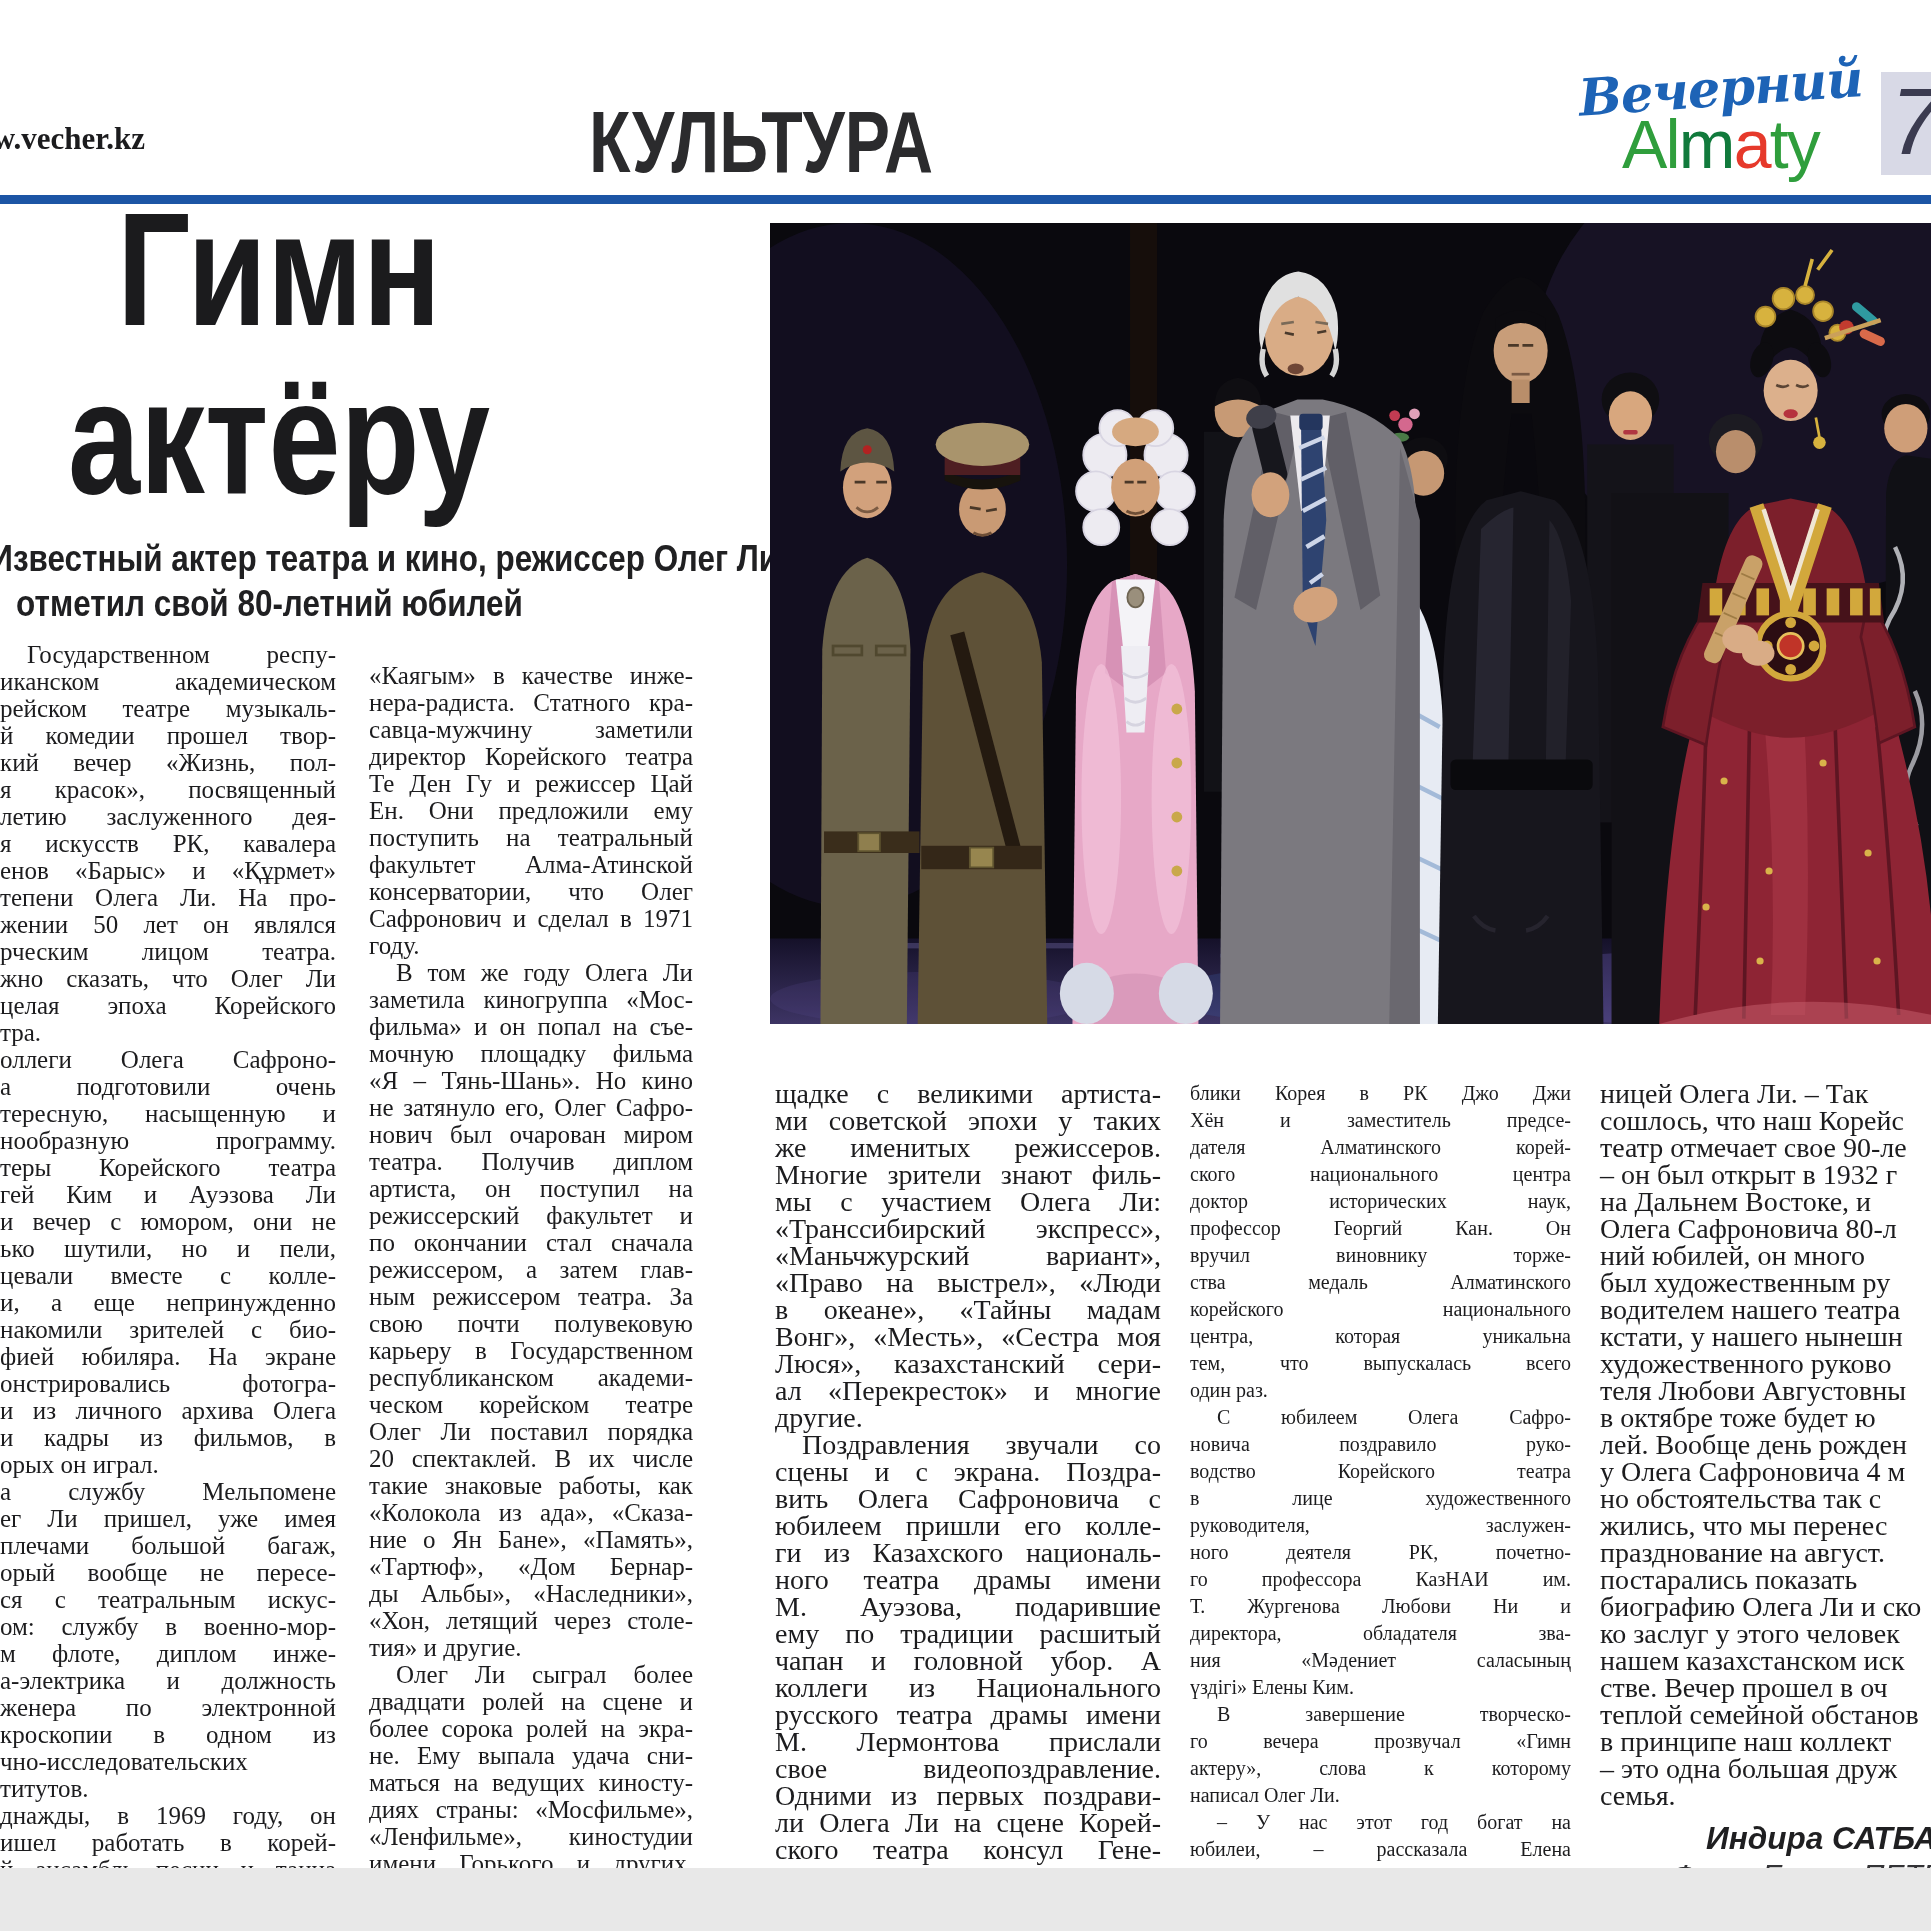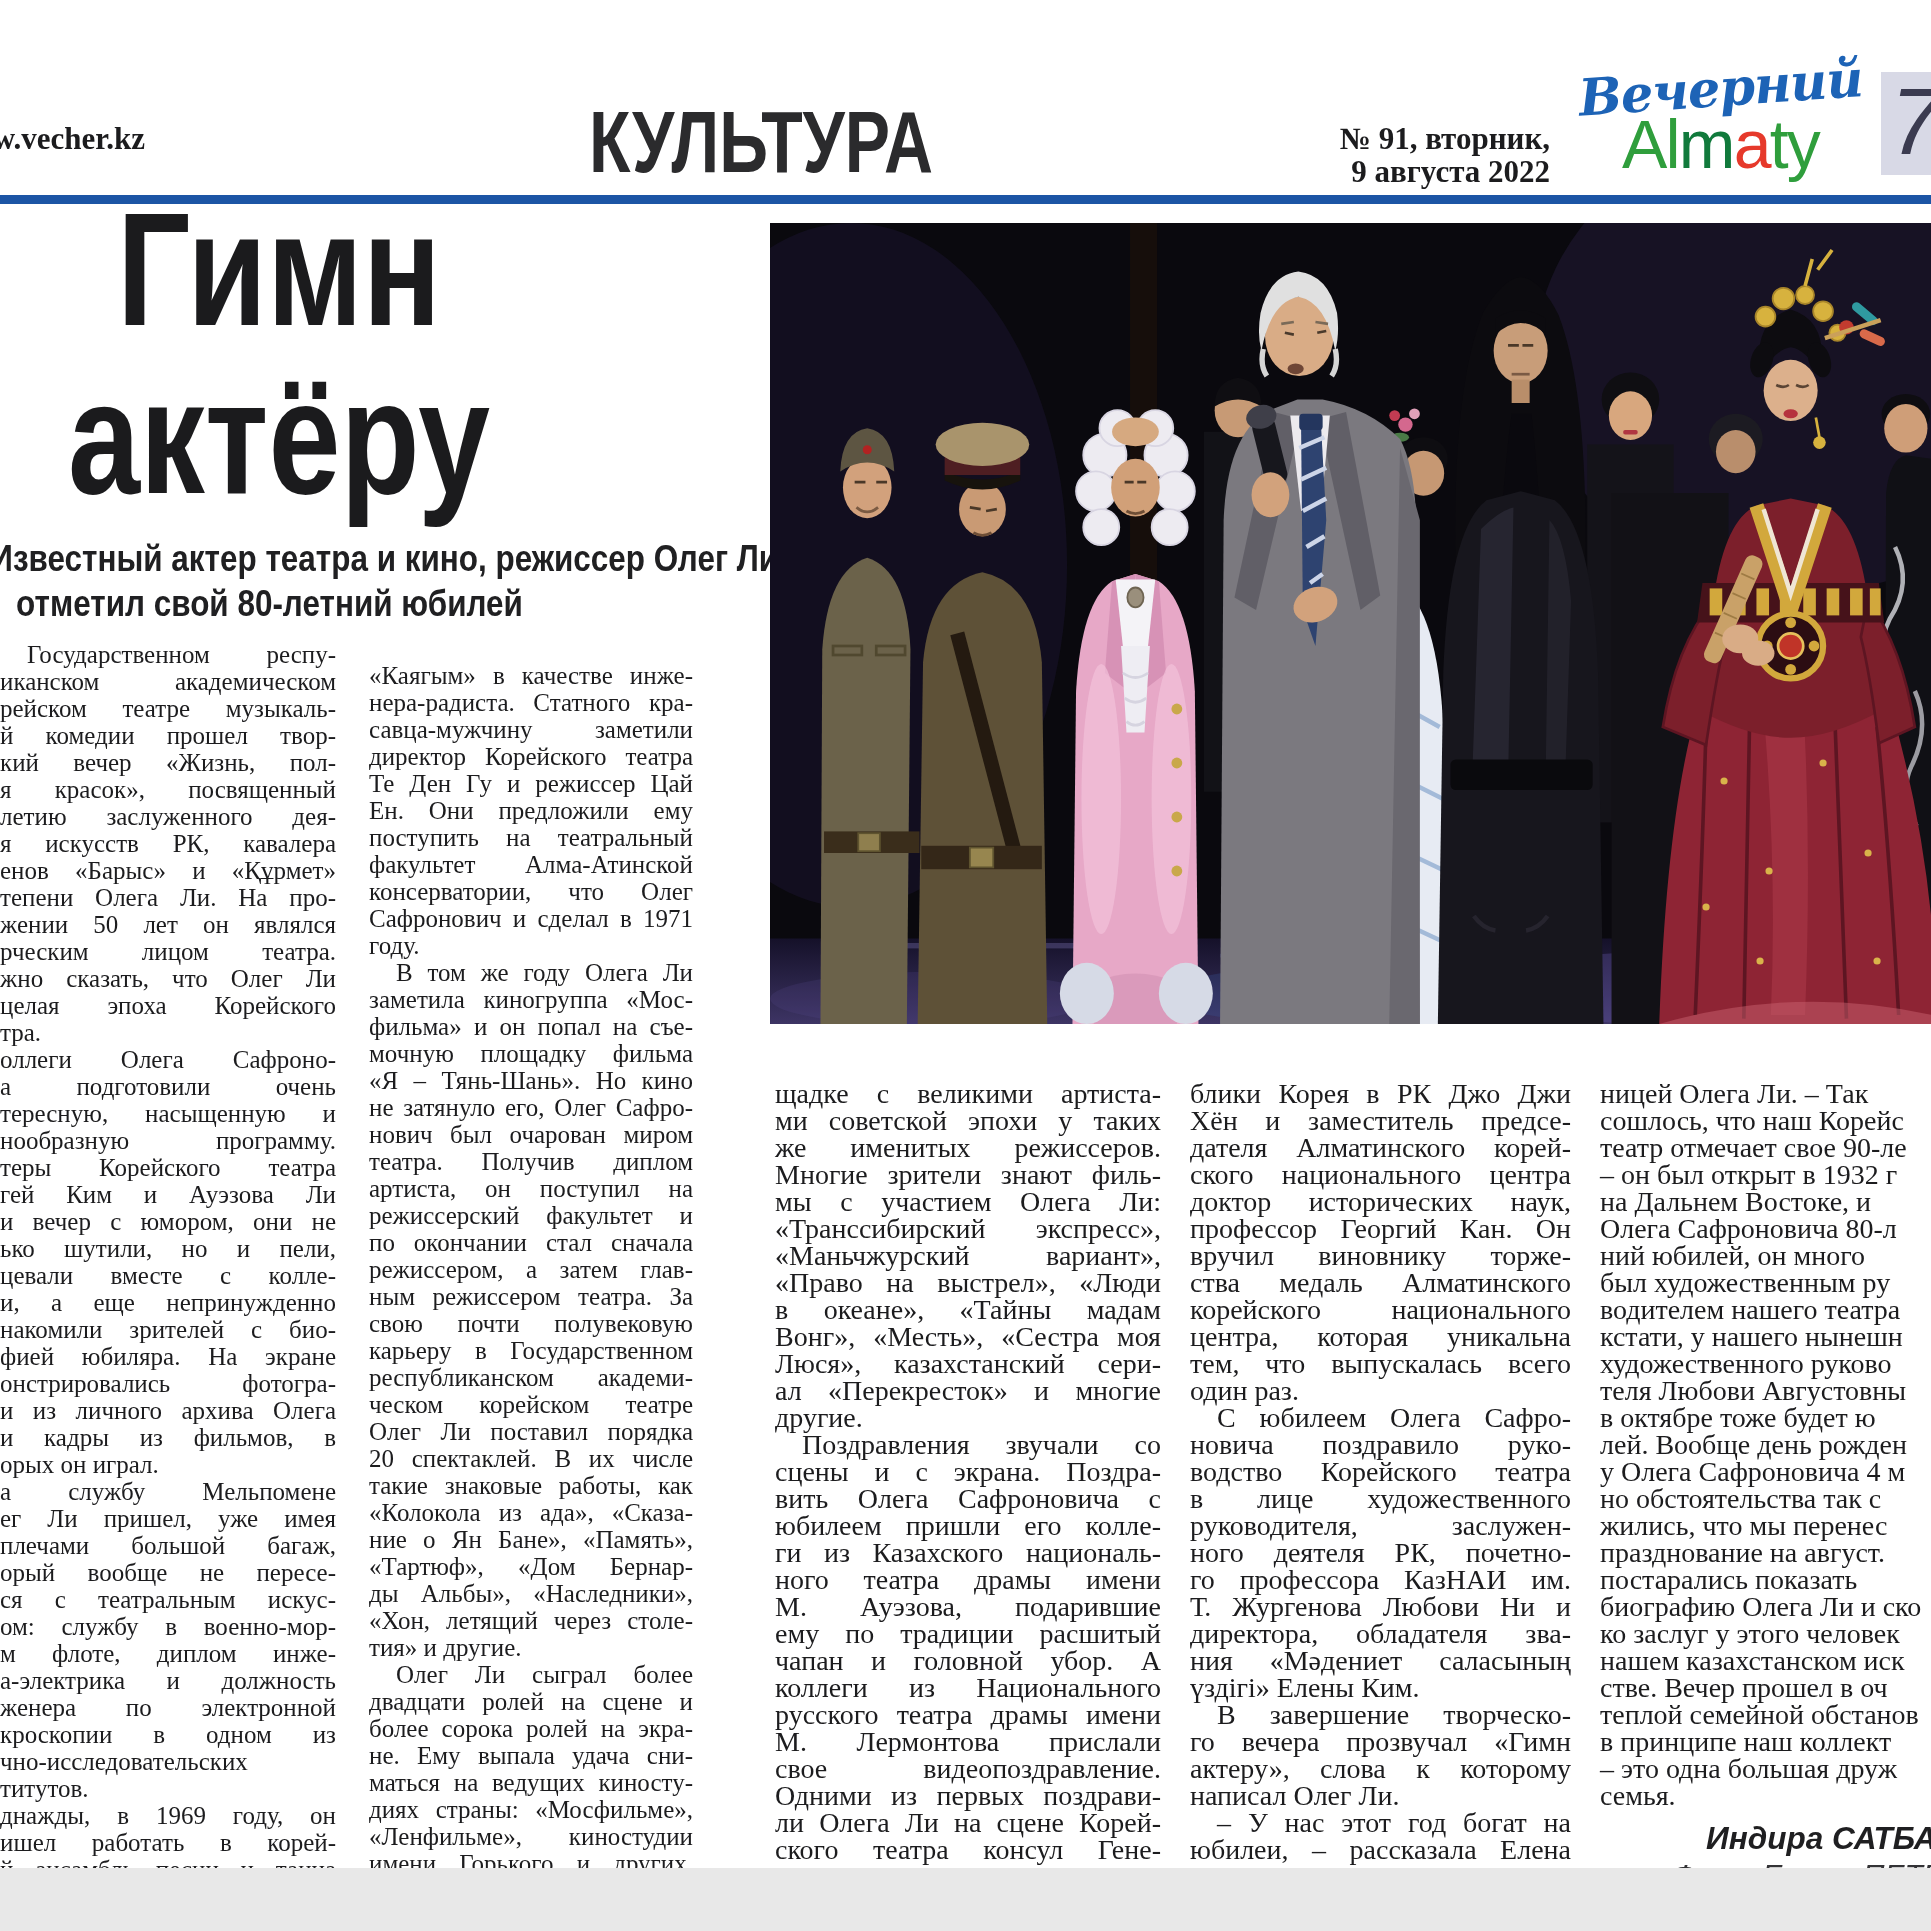--- a/index.html
+++ b/index.html
@@ -31,40 +31,36 @@
         color:#202022;transform:scaleX(0.85);transform-origin:50% 50%;white-space:nowrap;}
   
   .col{position:absolute;}
   .col .bl{text-align:justify;text-align-last:justify;height:27px;line-height:27px;overflow:visible;white-space:nowrap;}
   .col .bl.rag{text-align-last:left;}
   .col .bl.ind{padding-left:27px;}
   .col.cutcol .bl{text-align:left;text-align-last:left;}
   #col-left-1{left:0;top:641px;width:336px;font-size:25px;}
   #col-left-2{left:369px;top:662px;width:324px;font-size:25px;}
   #col-under-1{left:775px;top:1080px;width:386px;font-size:28px;}
-  #col-under-2{left:1190px;top:1080px;width:381px;font-size:28px;}
+  #col-under-2{left:1190px;top:1080px;width:381px;font-size:20px;}
   #col-under-3{left:1600px;top:1080px;width:387px;font-size:28px;}
   .byline{position:absolute;left:1706px;top:1820px;font-family:"Liberation Sans",sans-serif;
         font-weight:bold;font-style:italic;font-size:31.5px;white-space:nowrap;color:#1f1f21;}
   .photo-credit{position:absolute;left:1672px;top:1858px;font-family:"Liberation Sans",sans-serif;
         font-style:italic;font-size:30px;white-space:nowrap;color:#333336;}
   
   .stage-photo{position:absolute;left:770px;top:223px;width:1162px;height:801px;overflow:hidden;background:#0a090e;}
 </style>
 </head>
 <body>
 
 <div class="page">
 
   <div class="site-url">w.vecher.kz</div>
   <div class="section-title">КУЛЬТУРА</div>
-  <div class="issue-info">
-    <span>№ 91, вторник,</span><br>
-    <span>9 августа 2022</span>
-  </div>
   <div class="logo">
     <span class="logo-script">Вечерний</span>
     <span class="logo-brand"><span style="color: rgb(47, 158, 60);">A</span><span style="color: rgb(47, 158, 60);">l</span><span style="color: rgb(17, 122, 60);">m</span><span style="color: rgb(230, 57, 43);">a</span><span style="color: rgb(47, 158, 60);">t</span><span style="color: rgb(47, 158, 60);">y</span></span>
   </div>
   <div class="page-number-box">
     <span class="page-number">7</span>
   </div>
   <div class="blue-rule"></div>
 
   <div class="headline">

